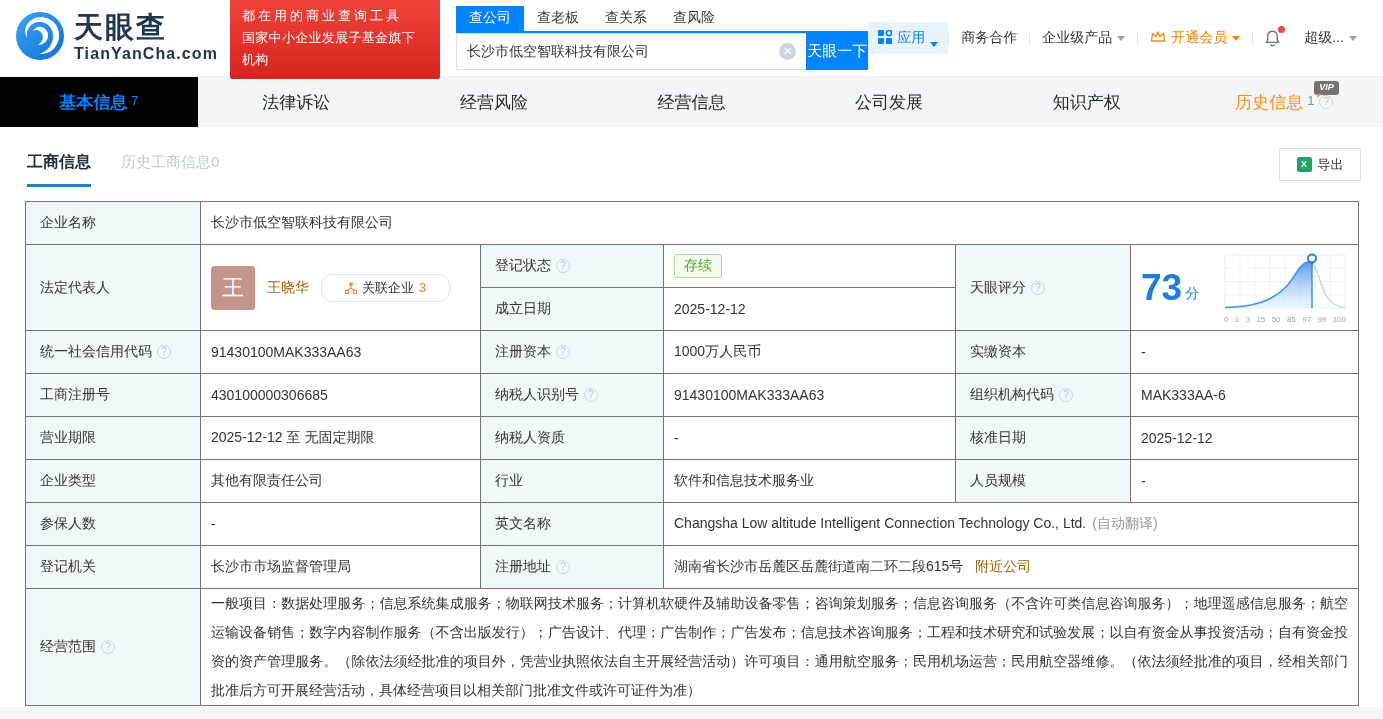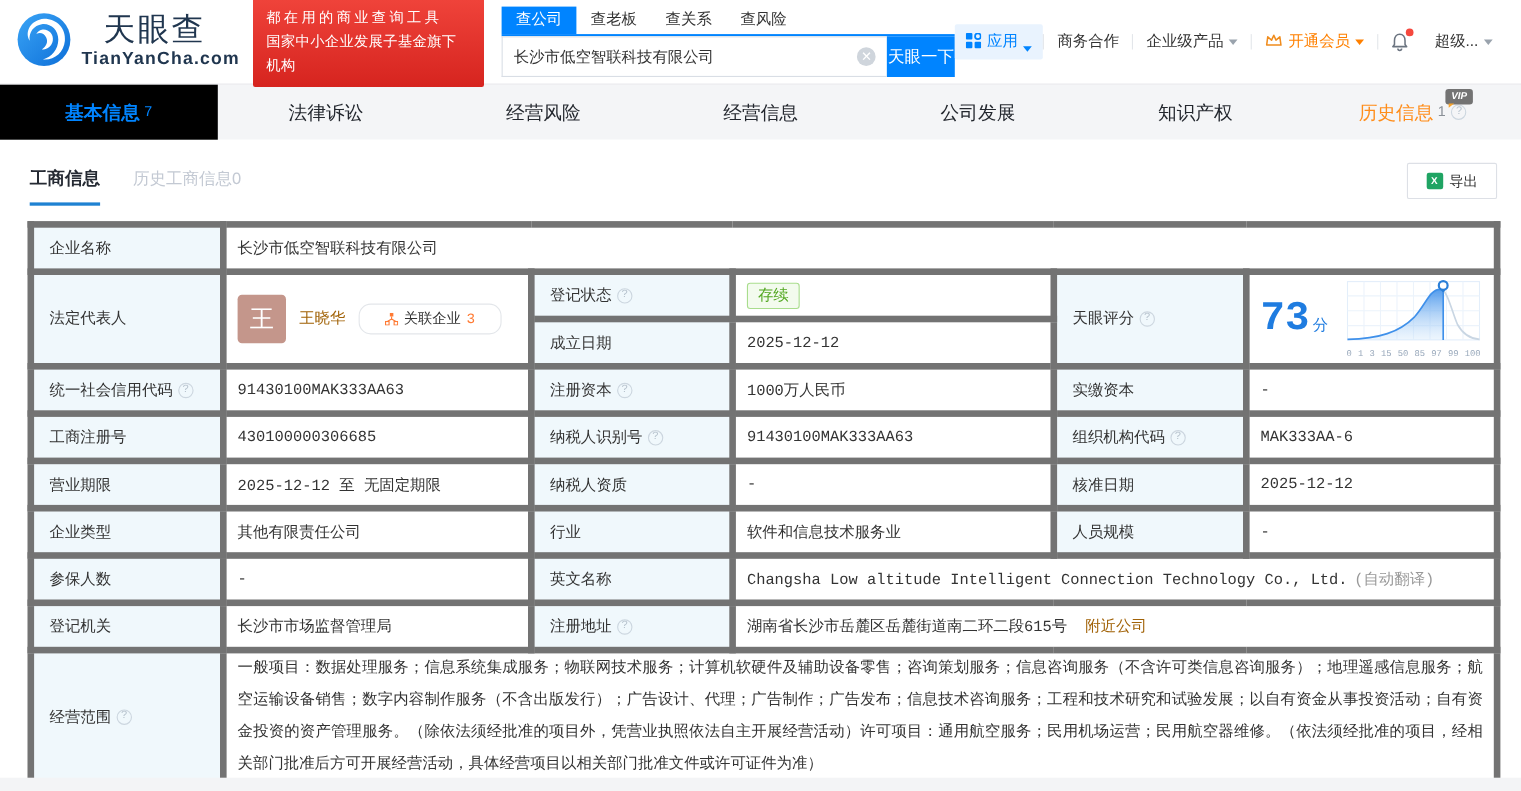--- a/index.html
+++ b/index.html
@@ -6,21 +6,21 @@
   * { box-sizing: border-box; margin: 0; padding: 0; }
   html,body { width:1383px; height:719px; }
   body {
     font-family: "Liberation Sans", "DejaVu Sans", sans-serif;
     color:#333; background:#fff; position:relative; overflow:hidden;
   }
 
   
   .header { height:76px; display:flex; align-items:center; padding:0 14px; background:#fff; }
   .logo { display:flex; align-items:center; gap:8px; cursor:pointer; }
-  .logo-text .cn { font-size:29px; font-weight:normal; color:#20364f; line-height:1; letter-spacing:2px;margin-left:20px; }
+  .logo-text .cn { font-size:29px; font-weight:bold; color:#20364f; line-height:1; letter-spacing:2px; }
   .logo-text .en { font-size:16px; font-weight:bold; color:#20364f; letter-spacing:1.1px; margin-top:3px; }
   .promo { margin-left:12px; background:linear-gradient(180deg,#f0443b,#d6241f); color:#fff;
            padding:8px 12px; border-radius:2px; font-size:13px; line-height:1.7; }
   .promo .l1 { letter-spacing:3px; }
   .promo .l2 { letter-spacing:0.3px; }
 
   .search { margin-left:16px; width:442px; }
   .search-tabs { display:flex; border-bottom:2px solid #0084ff; }
   .stab { padding:3px 13px 4px; font-size:14px; color:#333; cursor:pointer; }
   .stab.active { background:#0084ff; color:#fff; }
@@ -68,21 +68,21 @@
   .subtab-active::after { content:""; position:absolute; left:0; right:0; bottom:0; height:3px; background:#1e82d2; }
   .subtab-muted { font-size:15px; color:#c3c9d3; margin-left:30px; padding-bottom:15px; cursor:pointer; }
   .export-btn { margin-left:auto; margin-bottom:6px; width:82px; height:33px; border:1px solid #dde0e6;
     border-radius:2px; background:#fff; display:flex; align-items:center; justify-content:center;
     gap:6px; font-size:13px; color:#333; cursor:pointer; }
   .xls-icon { width:15px; height:15px; background:#1fa463; border-radius:2px; color:#fff;
     font-size:9px; font-weight:bold; line-height:15px; text-align:center; }
 
   
   .info-table { width:1333px; margin:14px 25px 0; border-collapse:collapse; table-layout:fixed; }
-  .info-table td { border:6px solid #737373; font-size:14px; color:#333; padding:0 10px; height:43px;font-family:Liberation Mono, monospace; }
+  .info-table td { border:1px solid #737373; font-size:14px; color:#333; padding:0 10px; height:43px; }
   .info-table .lbl { background:#f0f8fc; padding-left:14px; }
   .lbl-inner { display:flex; align-items:center; }
   .rep-cell { padding-left:10px; }
   .rep-flex { display:flex; align-items:center; gap:12px; }
   .avatar { width:44px; height:44px; background:#c4968b; border-radius:4px; color:#fff; font-size:22px;
     display:flex; align-items:center; justify-content:center; cursor:pointer; flex:none; }
   .link { color:#a16207; cursor:pointer; text-decoration:none; }
   .rel-badge { display:inline-flex; align-items:center; gap:5px; border:1px solid #e3e6ea; border-radius:11px;
     padding:4px 23px; font-size:13px; color:#333; cursor:pointer; background:#fff; }
   .rel-count { color:#ff7a33; }

